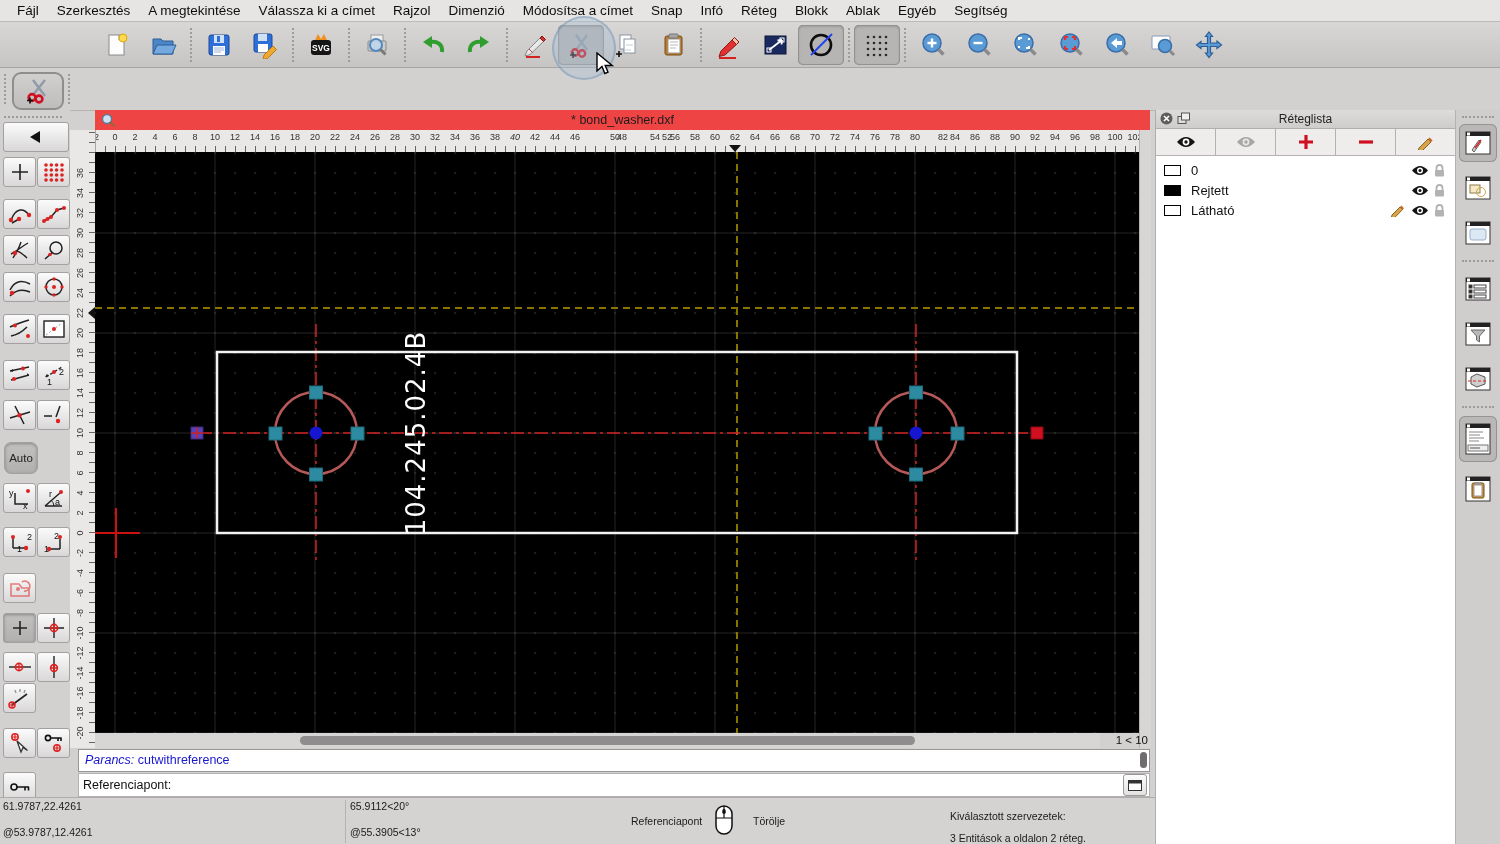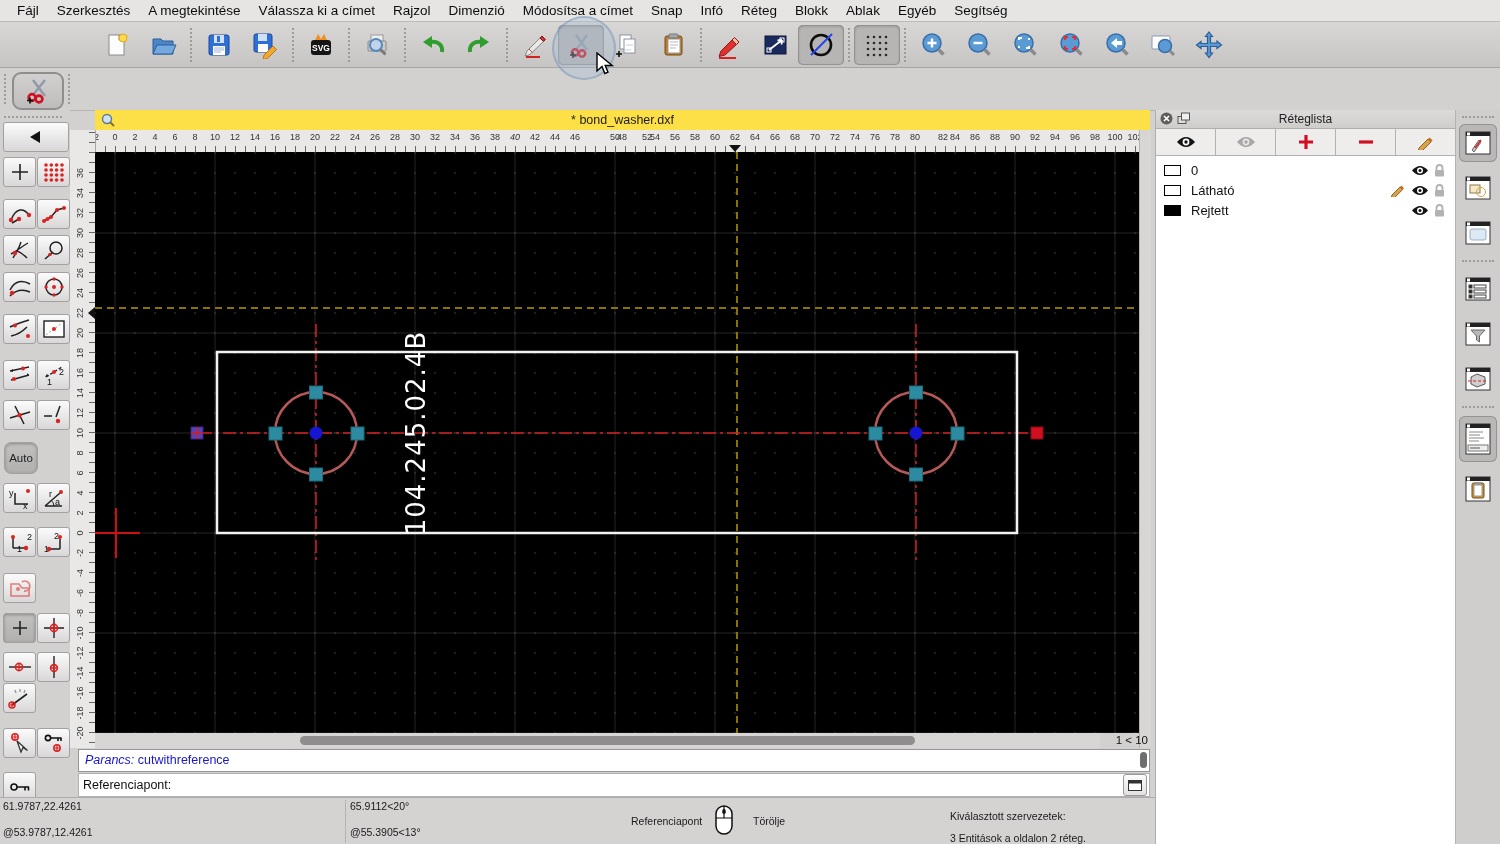--- a/index.html
+++ b/index.html
@@ -30,21 +30,21 @@
   .vdots{position:absolute;width:0;border-left:2px dotted #9e9b9b;height:30px;top:6px;}
   
   .palette{position:absolute;left:0;top:110px;width:70px;height:687px;background:#d3d0d0;}
   .pbtn{position:absolute;width:31px;height:28px;border:1px solid #a2a0a0;border-radius:3px;
         background:linear-gradient(#fbfbfb,#d9d7d7);display:flex;align-items:center;justify-content:center;}
   .pbtn.pressed{background:linear-gradient(#c3c0c0,#b2afaf);box-shadow:inset 0 1px 3px rgba(0,0,0,.3);}
   .pbtn.wide{width:64px;}
   .pbtn.auto{width:32px;height:30px;border-radius:7px;font-size:11.5px;color:#222;}
   .pal-dots{position:absolute;left:4px;top:6px;width:58px;border-top:2px dotted #9e9b9b;}
   
-  .dwg-title{position:absolute;left:95px;top:110px;width:1055px;height:20px;background:#fde047;
+  .dwg-title{position:absolute;left:95px;top:110px;width:1055px;height:20px;background:#ef4444;
              border-bottom:1px solid #b2afaf;font-size:12.5px;color:#1c1c1c;text-align:center;
              line-height:20px;}
   .dwg-title .wicon{position:absolute;left:6px;top:3px;}
   .hruler{position:absolute;left:95px;top:130px;width:1044px;height:22px;background:#eae8e7;
           border-bottom:1px solid #a9a6a6;overflow:hidden;font-size:9px;color:#333;}
   .hruler .ticks{position:absolute;left:0;right:0;bottom:0;height:6px;
      background:repeating-linear-gradient(90deg,#666 0,#666 1px,transparent 1px,transparent 10px);}
   .hruler .lbl{position:absolute;top:2px;transform:translateX(-50%);}
   .hpointer{position:absolute;bottom:0;width:0;height:0;border-left:6px solid transparent;
             border-right:6px solid transparent;border-top:7px solid #111;transform:translateX(-50%);}
@@ -612,21 +612,21 @@
       <span class="lbl" style="left: 340px;">32</span>
       <span class="lbl" style="left: 360px;">34</span>
       <span class="lbl" style="left: 380px;">36</span>
       <span class="lbl" style="left: 400px;">38</span>
       <span class="lbl" style="left: 420px; font-style: italic;">40</span>
       <span class="lbl" style="left: 440px;">42</span>
       <span class="lbl" style="left: 460px;">44</span>
       <span class="lbl" style="left: 480px;">46</span>
       <span class="lbl" style="left: 527px;">48</span>
       <span class="lbl" style="left: 520px;">50</span>
-      <span class="lbl" style="left: 540px; padding-left: 24px;">52</span>
+      <span class="lbl" style="left: 572px;">52</span>
       <span class="lbl" style="left: 560px;">54</span>
       <span class="lbl" style="left: 580px;">56</span>
       <span class="lbl" style="left: 600px;">58</span>
       <span class="lbl" style="left: 620px;">60</span>
       <span class="lbl" style="left: 640px;">62</span>
       <span class="lbl" style="left: 660px;">64</span>
       <span class="lbl" style="left: 680px;">66</span>
       <span class="lbl" style="left: 700px;">68</span>
       <span class="lbl" style="left: 720px;">70</span>
       <span class="lbl" style="left: 740px;">72</span>
@@ -831,20 +831,37 @@
             </svg>
           </span>
         <span class="licon" style="width:16px">
             <svg width="11" height="13">
               <path d="M2.5 6V4a3 3 0 0 1 6 0v2" fill="none" stroke="#b3b1b1" stroke-width="1.8"></path>
               <rect x="1" y="6" width="9" height="6.5" rx="1" fill="#b3b1b1"></rect>
             </svg>
           </span>
       </div>
       <div class="lrow">
+        <span class="swatch" style="background: rgb(0, 0, 0);"></span>
+        <span class="lname">Rejtett</span>
+        <span class="licon">
+            <svg width="18" height="11">
+              <path d="M1 5.5Q9-3.5 17 5.5Q9 14.5 1 5.5Z" fill="#141414"></path>
+              <circle cx="9" cy="5.5" r="3" fill="#fff"></circle>
+              <circle cx="9" cy="5.5" r="1.5" fill="#141414"></circle>
+            </svg>
+          </span>
+        <span class="licon" style="width:16px">
+            <svg width="11" height="13">
+              <path d="M2.5 6V4a3 3 0 0 1 6 0v2" fill="none" stroke="#b3b1b1" stroke-width="1.8"></path>
+              <rect x="1" y="6" width="9" height="6.5" rx="1" fill="#b3b1b1"></rect>
+            </svg>
+          </span>
+      </div>
+      <div class="lrow">
         <span class="swatch" style="background: rgb(255, 255, 255);"></span>
         <span class="lname">Látható</span>
         <span class="licon">
             <svg width="16" height="14">
               <path d="M2 12l8-8 2.6 2.6-8 8-3.6 1z" fill="#d8a44a" stroke="#8a6320"></path>
               <path d="M10 4l2.6 2.6 1.4-1.4L11.4 2.6z" fill="#c86a2a"></path>
             </svg>
           </span>
         <span class="licon">
             <svg width="18" height="11">
@@ -853,37 +870,20 @@
               <circle cx="9" cy="5.5" r="1.5" fill="#141414"></circle>
             </svg>
           </span>
         <span class="licon" style="width:16px">
             <svg width="11" height="13">
               <path d="M2.5 6V4a3 3 0 0 1 6 0v2" fill="none" stroke="#b3b1b1" stroke-width="1.8"></path>
               <rect x="1" y="6" width="9" height="6.5" rx="1" fill="#b3b1b1"></rect>
             </svg>
           </span>
       </div>
-      <div class="lrow">
-        <span class="swatch" style="background: rgb(0, 0, 0);"></span>
-        <span class="lname">Rejtett</span>
-        <span class="licon">
-            <svg width="18" height="11">
-              <path d="M1 5.5Q9-3.5 17 5.5Q9 14.5 1 5.5Z" fill="#141414"></path>
-              <circle cx="9" cy="5.5" r="3" fill="#fff"></circle>
-              <circle cx="9" cy="5.5" r="1.5" fill="#141414"></circle>
-            </svg>
-          </span>
-        <span class="licon" style="width:16px">
-            <svg width="11" height="13">
-              <path d="M2.5 6V4a3 3 0 0 1 6 0v2" fill="none" stroke="#b3b1b1" stroke-width="1.8"></path>
-              <rect x="1" y="6" width="9" height="6.5" rx="1" fill="#b3b1b1"></rect>
-            </svg>
-          </span>
-      </div>
     </div>
   </div>
 
   <div class="dock">
     <div class="dots-h" style="top:6px"></div>
     <div class="dbtn pressed" style="top:14px">
         <svg width="26" height="24">
           <rect x="1" y="1" width="24" height="22" fill="#fff" stroke="#333"></rect>
           <rect x="1" y="1" width="24" height="4" fill="#222"></rect>
           <rect x="2" y="1.5" width="3" height="3" fill="#fff"></rect>

